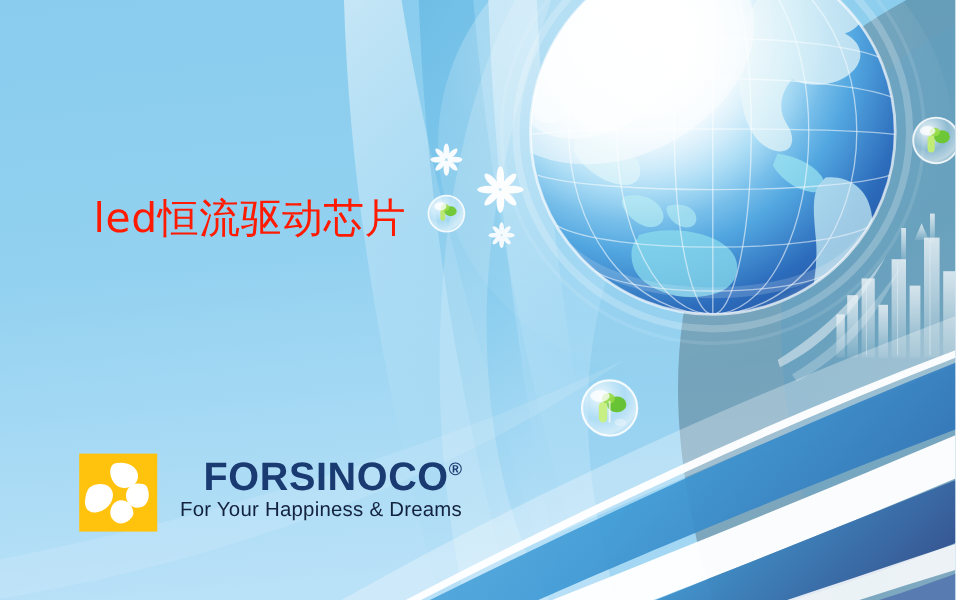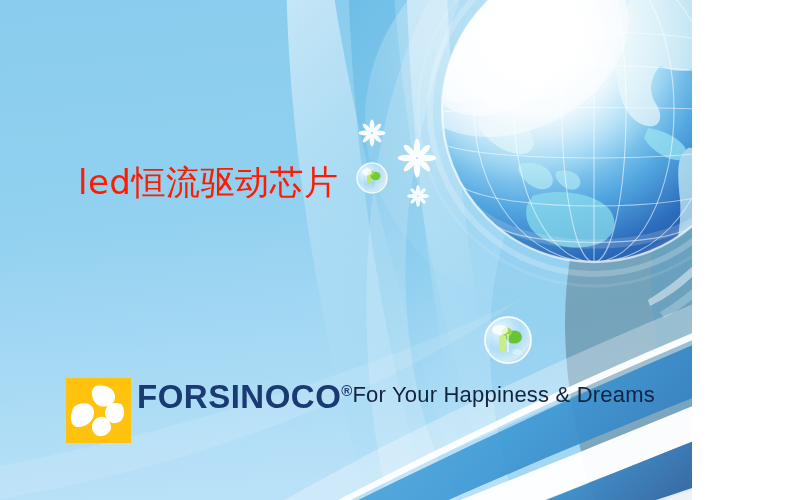--- a/index.html
+++ b/index.html
@@ -2,21 +2,21 @@
 <html><head>
 <meta charset="utf-8">
 <style>
   html, body {
     margin: 0;
     padding: 0;
     background: #ffffff;
   }
   #stage {
     position: relative;
-    width: 692px;
+    width: 796px;
     height: 500px;
     overflow: hidden;
     font-family: "Liberation Sans", sans-serif;
     background: linear-gradient(176deg, #8ccdee 0%, #8fcff0 38%, #a4d8f4 72%, #b6e0f7 100%);
   }
   .svg-full { position: absolute; left: 0; top: 0; width: 800px; height: 500px; }
 
   
   #headline {
     position: absolute;
@@ -49,44 +49,45 @@
   }
   #logo-mark {
     position: relative;
     width: 65px;
     height: 65px;
     background: #ffc20d;
     flex: 0 0 auto;
   }
   #logo-mark svg { display: block; }
   #logo-text {
-    margin-left: 6px;
+    margin-left: 19px;
     display: flex;
-    flex-direction: row;
+    flex-direction: column;
     justify-content: flex-start;
     padding-top: 2px;
+    align-items: flex-end;
   }
   #wordmark {
     font-size: 33px;
     font-weight: bold;
     color: #1a3a72;
     letter-spacing: 0.5px;
     line-height: 1;
     white-space: nowrap;
     font-family: "Liberation Sans", sans-serif;
   }
   #wordmark .reg {
     font-size: 15px;
     vertical-align: super;
     font-weight: bold;
     letter-spacing: 0;
   }
   #tagline {
     margin-top: 3px;
-    font-size: 22px;
+    font-size: 17px;
     color: #13233f;
     letter-spacing: 0.2px;
     line-height: 1.1;
     white-space: nowrap;
     font-family: "Liberation Sans", sans-serif;
   }
 </style>
 </head>
 <body>
 

